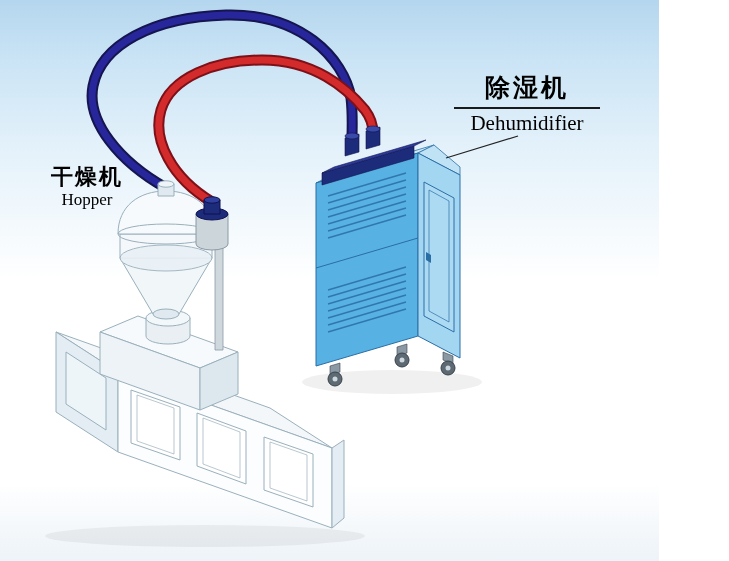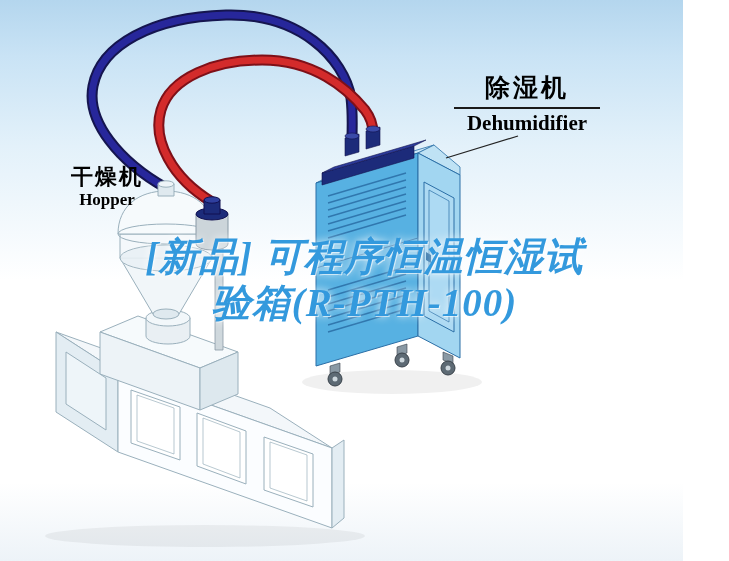--- a/index.html
+++ b/index.html
@@ -1,28 +1,27 @@
 <!DOCTYPE html>
 <html><head>
 <meta charset="utf-8">
 <style>
   html,body{margin:0;padding:0;background:#fff;}
   .canvas{
     position:relative;width:659px;height:561px;overflow:hidden;
     background:linear-gradient(180deg,#b4d6ee 0%,#c9e3f5 10%,#e3f1fa 26%,#ffffff 50%,#ffffff 86%,#edf3f8 100%);
     font-family:"Liberation Sans",sans-serif;
-    padding-left:24px;
   }
   .svg-layer{position:absolute;left:0;top:0;width:729px;height:561px;}
   .label-block{position:absolute;text-align:center;color:#000;}
   .label-dehum{left:452px;top:74px;width:150px;}
   .label-dehum .zh{font-size:25px;font-weight:bold;letter-spacing:3px;line-height:1.1;}
   .label-rule{border:none;border-top:2px solid #1a1a1a;margin:5px 2px 3px 2px;}
-  .label-en{font-family:"Liberation Serif",serif;font-size:21px;line-height:1.05;font-weight:bold;}
-  .label-hopper{left:52px;top:164px;width:110px;}
+  .label-en{font-family:"Liberation Serif",serif;font-size:21px;line-height:1.05;}
+  .label-hopper{left:32px;top:164px;width:110px;}
   .label-hopper .zh{font-size:22px;font-weight:bold;letter-spacing:2px;line-height:1.15;}
   .label-hopper .label-en{font-size:17px;margin-top:2px;}
   .watermark{
     position:absolute;left:0;top:234px;width:729px;text-align:center;
     font-family:"Liberation Serif",serif;font-style:italic;font-weight:bold;
     font-size:39px;line-height:1.18;color:#3399dd;letter-spacing:1px;
     text-shadow:0 0 8px rgba(255,255,255,.9),1px 1px 0 rgba(255,255,255,.6);
   }
   .caption{position:absolute;left:396px;top:456px;width:302px;text-align:center;}
   .caption .zh{font-size:27px;font-weight:bold;color:#0a0a0a;letter-spacing:2px;}
@@ -145,19 +144,15 @@
     <div class="zh">除湿机</div>
     <hr class="label-rule">
     <div class="label-en">Dehumidifier</div>
   </div>
 
   <div class="label-block label-hopper">
     <div class="zh">干燥机</div>
     <div class="label-en">Hopper</div>
   </div>
 
-  <div class="watermark">
-    <div>[新品] 可程序恒温恒湿试</div>
-    <div>验箱(R-PTH-100)</div>
-  </div>
 
 
 </div>
 
 </body></html>

